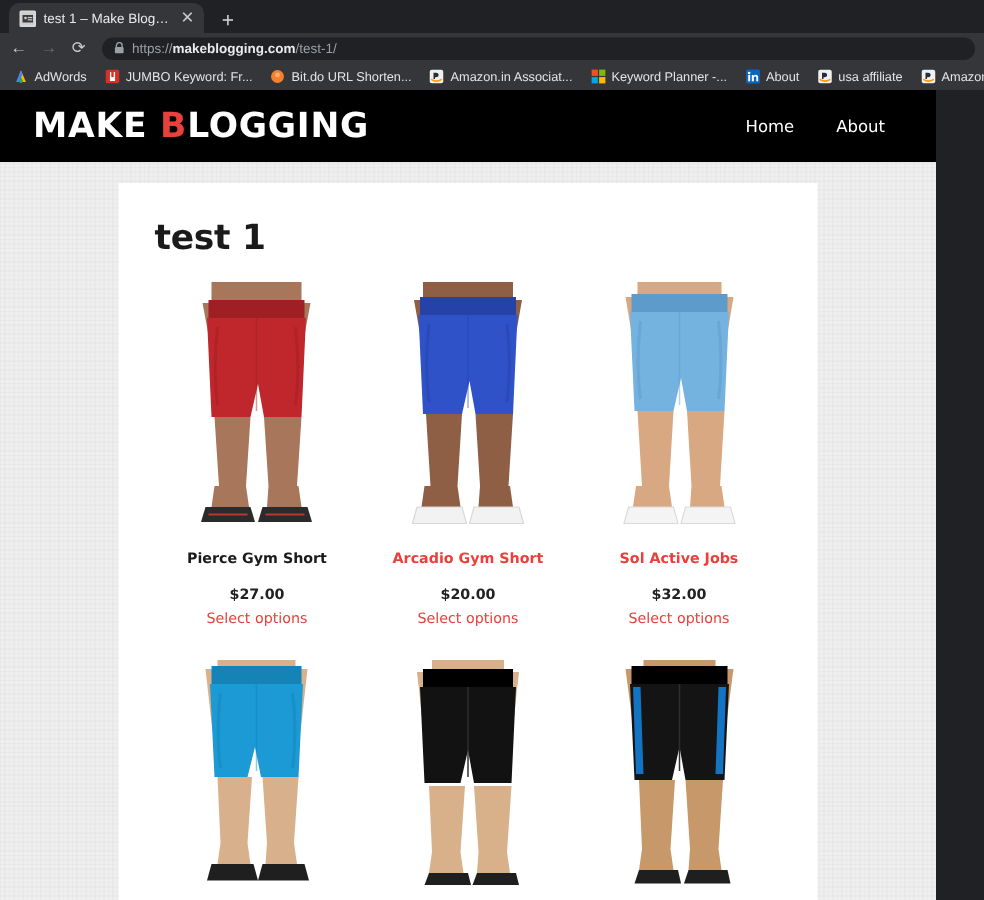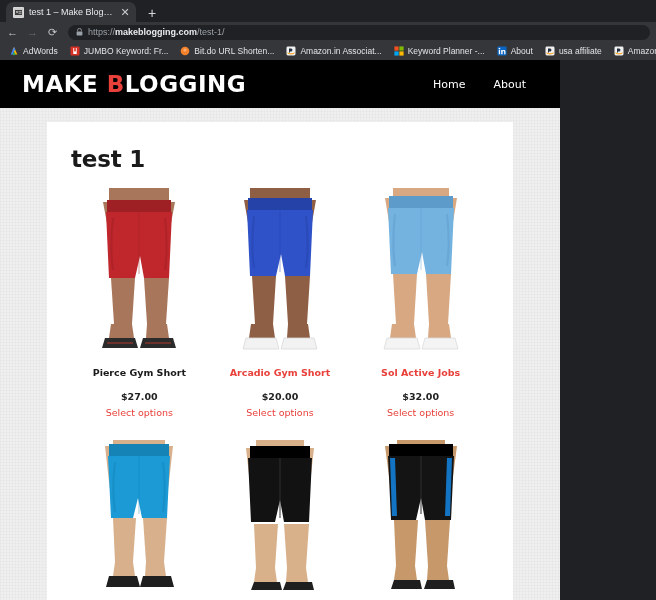--- a/index.html
+++ b/index.html
@@ -76,21 +76,21 @@
   }
   .bm-ico { width: 10px; height: 10px; flex:0 0 auto; display:block; }
   .bm-label {
     font-size: 8.5px; color: #e2e4e7; white-space: nowrap;
     line-height: 10px;
   }
 
   
   .viewport {
     position: absolute; left: 0; top: 60px;
-    width: 560px; height: 540px; overflow: hidden;
+    width: 624px; height: 540px; overflow: hidden;
     background: #eeeeee;
   }
 
   .site-header {
     height: 48px; background: #000;
     display: flex; align-items: center;
     padding: 0 22px; position: relative;
   }
   .logo {
     font-size: 23px; font-weight: 700; color: #fff;

